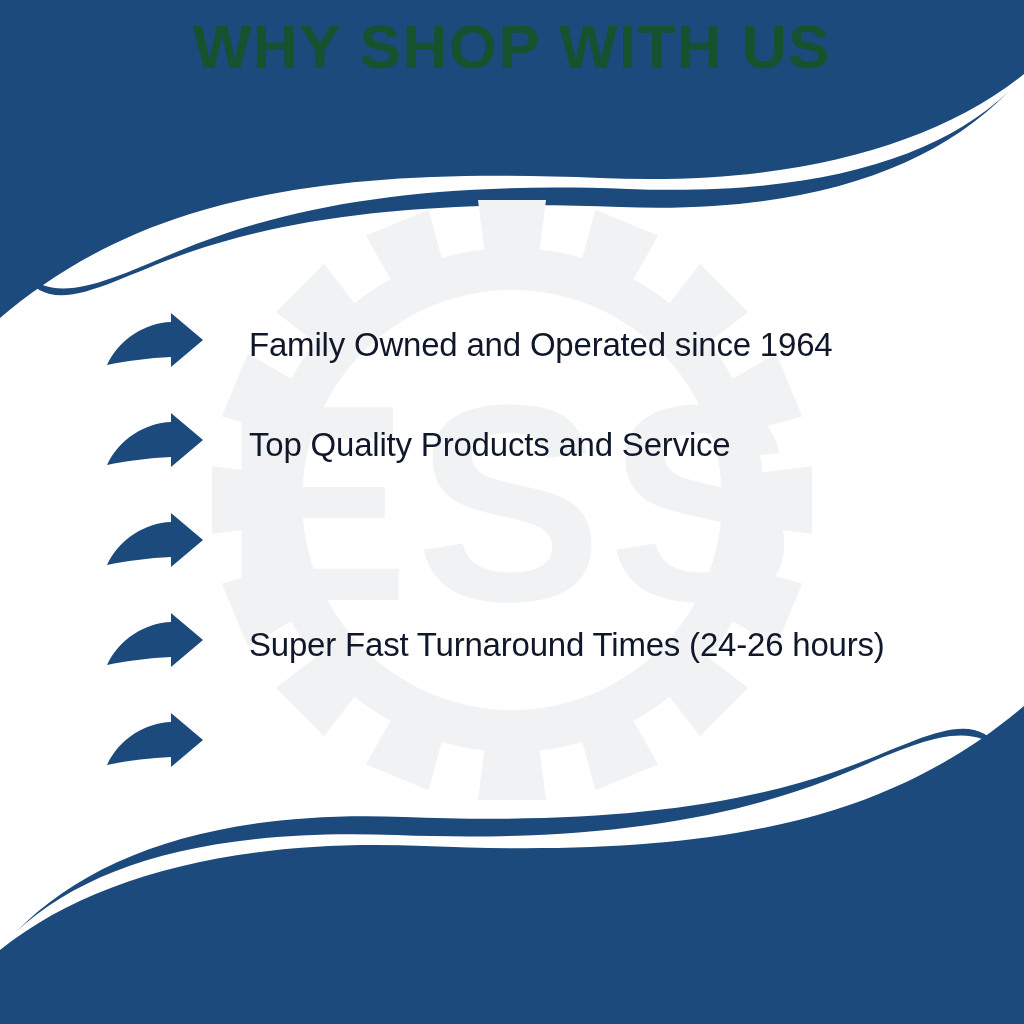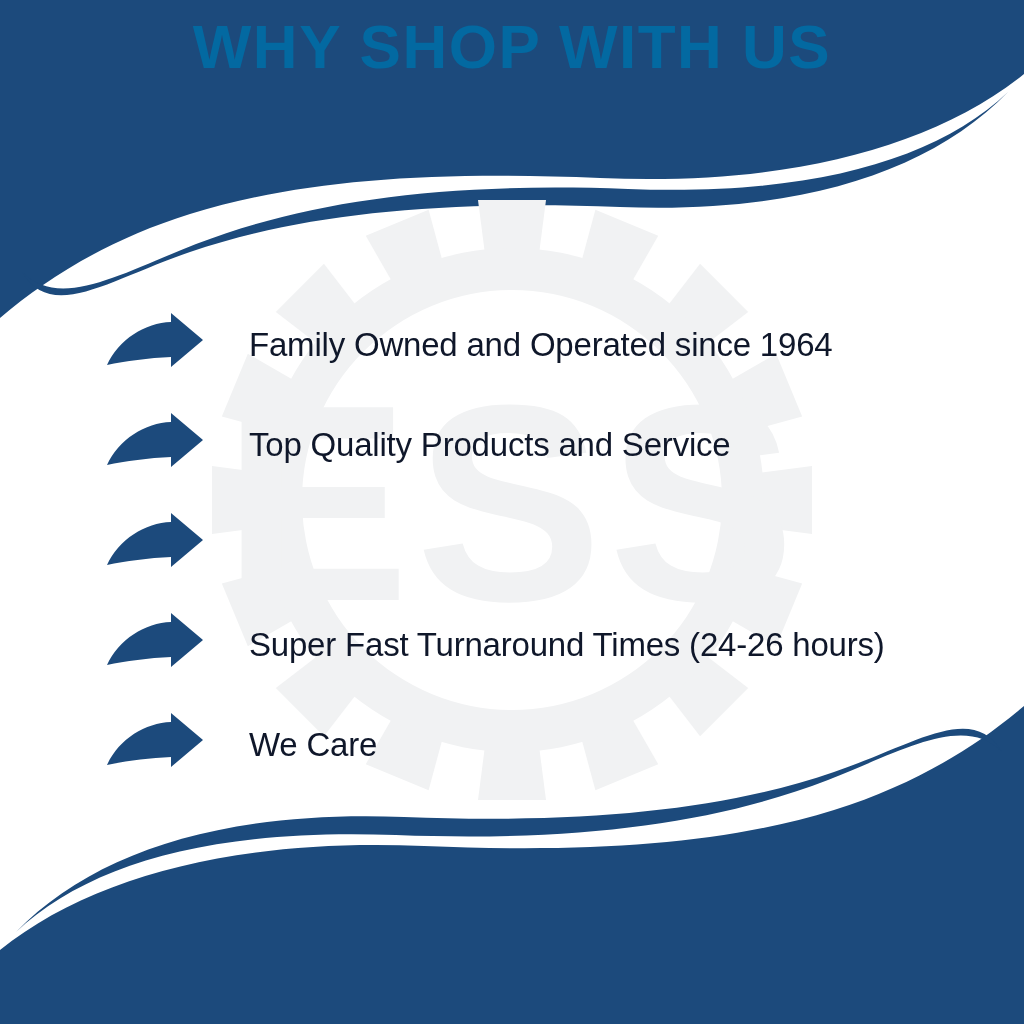--- a/index.html
+++ b/index.html
@@ -23,21 +23,21 @@
   #watermark {
     position:absolute; inset:0;
     width:1024px; height:1024px;
   }
 
   
   #page-title {
     position:absolute;
     top:8px; left:0; width:1024px;
     text-align:center;
-    color:#0369a1;
+    color:#14532d;
     font-size:62px;
     font-weight:bold;
     letter-spacing:1.5px;
     line-height:78px;
     white-space:nowrap;
   }
 
   
   #benefits-list {
     position:absolute;
@@ -191,17 +191,16 @@
       <svg class="arrow-icon" viewBox="0 0 100 62">
         <path fill="#1c4a7c" d="M2,52 C14,26 40,10 66,9 L66,0 L98,27 L66,54 L66,44 C44,45 20,48 2,52 Z"></path>
       </svg>
       <span class="benefit-label">Super Fast Turnaround Times (24-26 hours)</span>
     </div>
 
     <div class="benefit-row">
       <svg class="arrow-icon" viewBox="0 0 100 62">
         <path fill="#1c4a7c" d="M2,52 C14,26 40,10 66,9 L66,0 L98,27 L66,54 L66,44 C44,45 20,48 2,52 Z"></path>
       </svg>
-      <span class="benefit-label">We Care</span>
     </div>
 
   </div>
 </div>
 
 </body></html>

